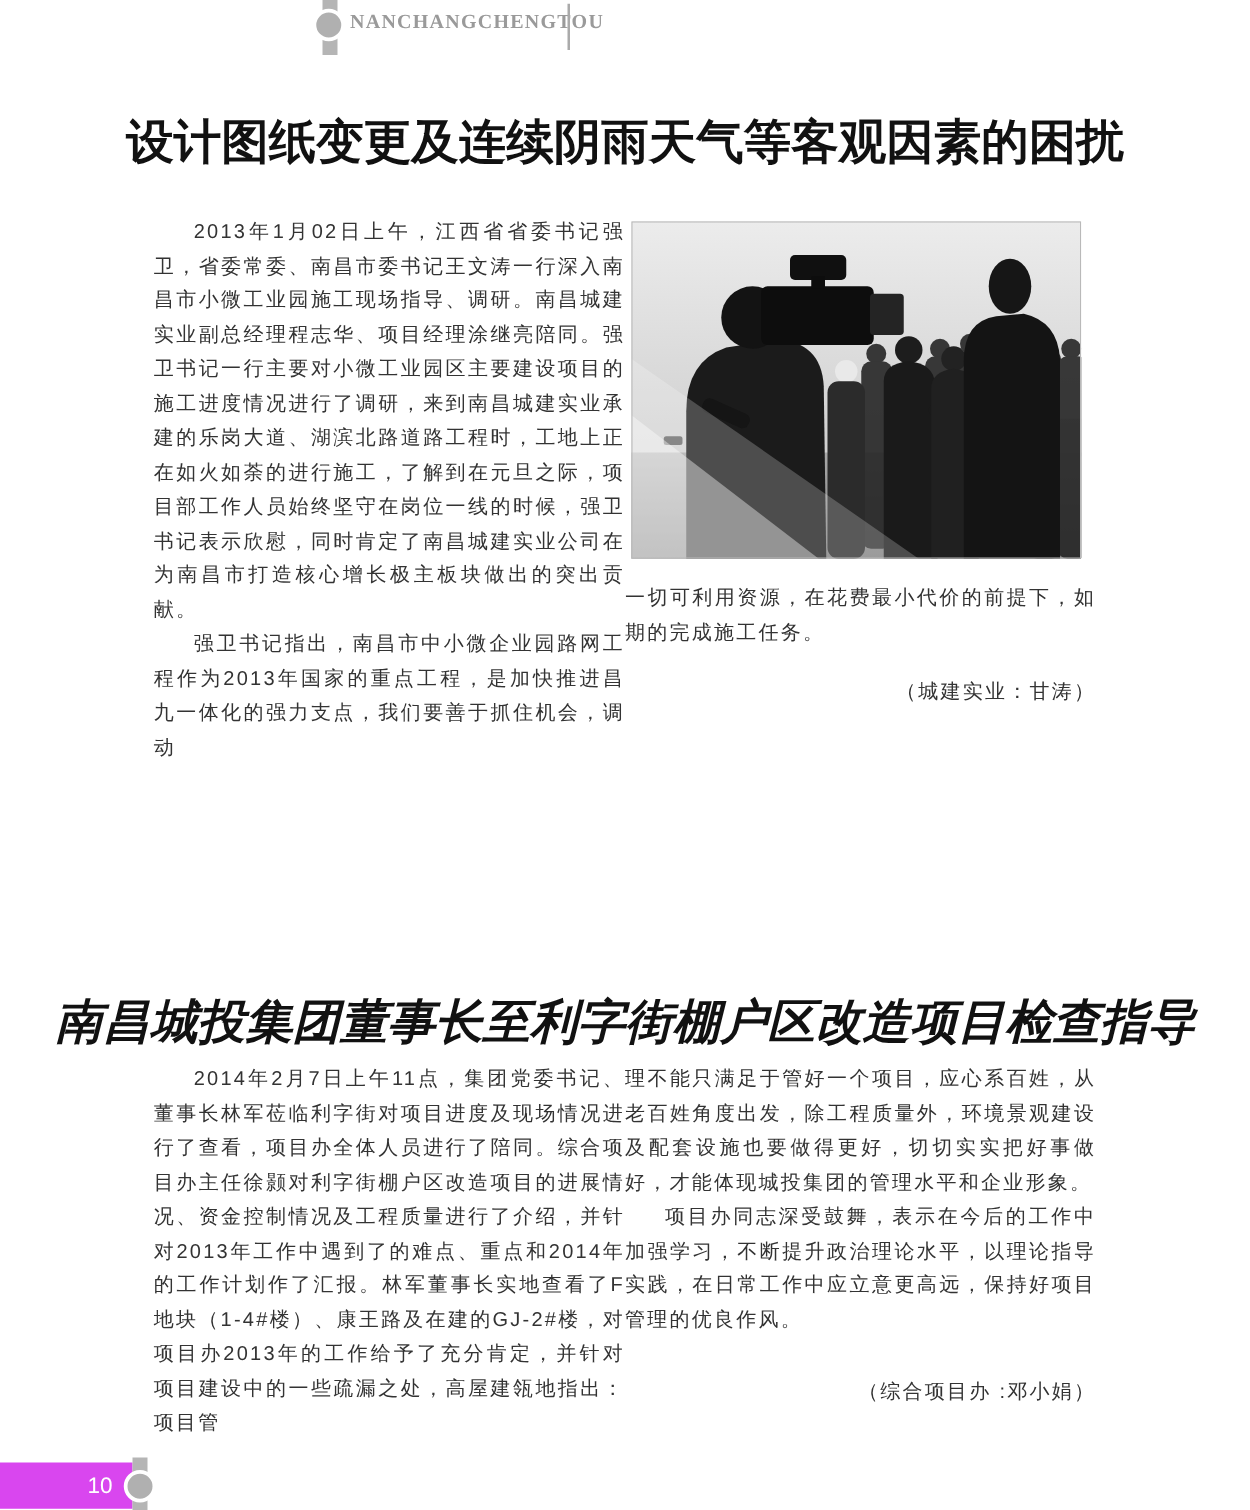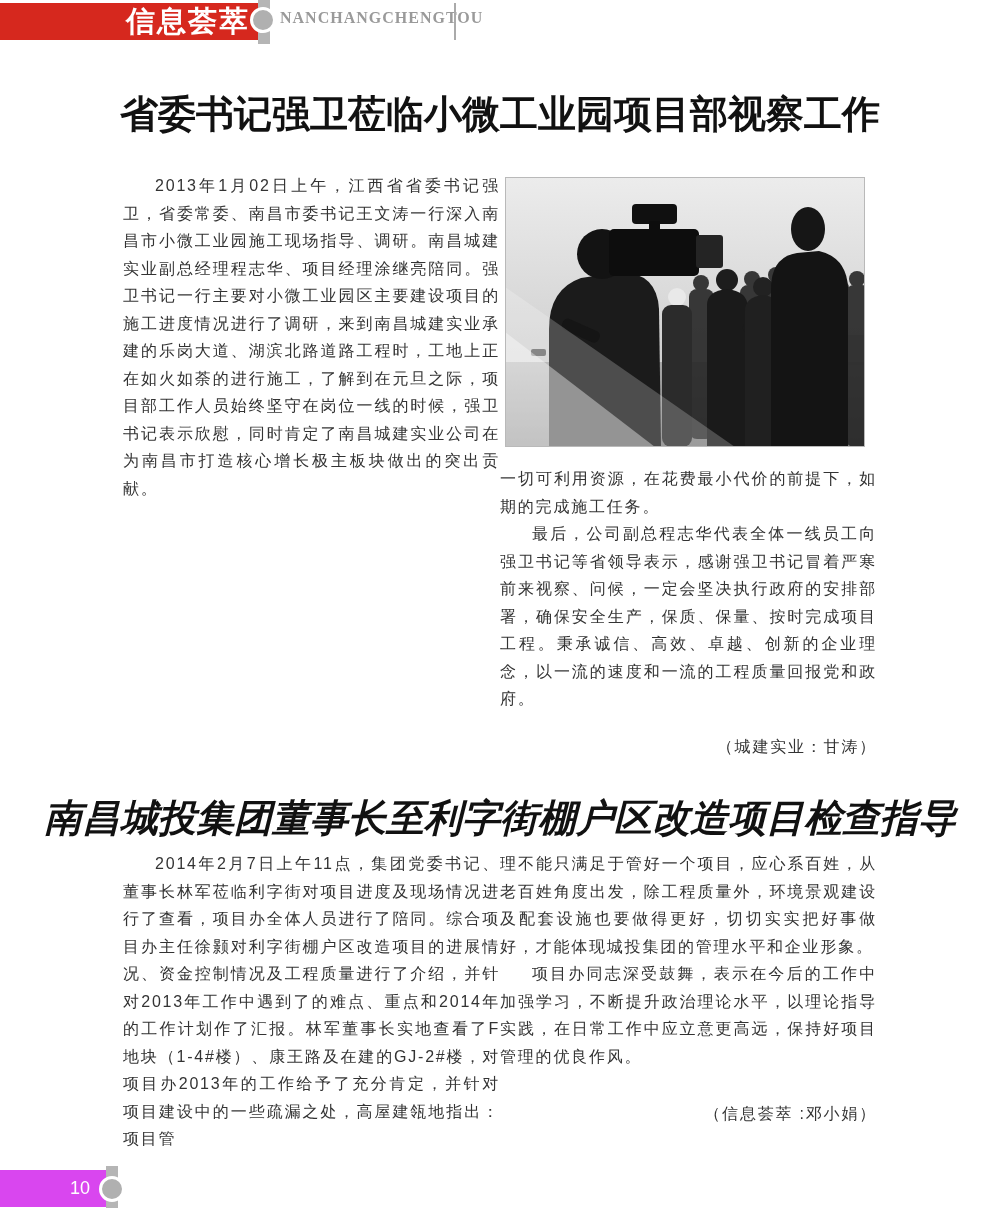--- a/index.html
+++ b/index.html
@@ -40,31 +40,31 @@
               box-sizing:border-box;}
   .ftr-graybar{position:absolute;left:106px;top:1166px;width:12px;height:42px;background:#b5b5b5;}
   .ftr-circle{position:absolute;left:99px;top:1176px;width:20px;height:20px;border-radius:50%;
               background:#b0b0b0;border:3px solid #fff;}
 </style>
 </head>
 <body>
 
 <div class="page">
 
-  <div class="hdr-badge">信息荟萃</div>
   <div class="hdr-graybar"></div>
   <div class="hdr-circle"></div>
   <span class="hdr-brand">NANCHANGCHENGTOU</span>
   <div class="hdr-vline"></div>
 
-  <h1 class="art-title" id="title1">省委书记强卫莅临小微工业园项目部视察工作</h1>
+  <h1 class="art-title" id="title1">设计图纸变更及连续阴雨天气等客观因素的困扰</h1>
 
   <div class="cols" id="art1-cols">
     <div class="col">
       <p class="cn indent">2013年1月02日上午，江西省省委书记强卫，省委常委、南昌市委书记王文涛一行深入南昌市小微工业园施工现场指导、调研。南昌城建实业副总经理程志华、项目经理涂继亮陪同。强卫书记一行主要对小微工业园区主要建设项目的施工进度情况进行了调研，来到南昌城建实业承建的乐岗大道、湖滨北路道路工程时，工地上正在如火如荼的进行施工，了解到在元旦之际，项目部工作人员始终坚守在岗位一线的时候，强卫书记表示欣慰，同时肯定了南昌城建实业公司在为南昌市打造核心增长极主板块做出的突出贡献。</p>
+      <p class="cn indent">强卫书记指出，南昌市中小微企业园路网工程作为2013年国家的重点工程，是加快推进昌九一体化的强力支点，我们要善于抓住机会，调动</p>
     </div>
     <div class="col">
       <svg class="photo" viewBox="0 0 360 270" xmlns="http://www.w3.org/2000/svg">
         <defs>
           <linearGradient id="sky" x1="0" y1="0" x2="0" y2="1">
             <stop offset="0" stop-color="#ececec"></stop>
               <stop offset="0.7" stop-color="#cfcfcf"></stop>
               <stop offset="1" stop-color="#bdbdbd"></stop>
           </linearGradient>
           <linearGradient id="ground" x1="0" y1="0" x2="0" y2="1">
@@ -108,35 +108,34 @@
         <rect x="191" y="58" width="27" height="33" rx="3" fill="#242424"></rect>
         <rect x="127" y="27" width="45" height="20" rx="4" fill="#101010"></rect>
         <rect x="144" y="44" width="11" height="10" fill="#0d0d0d"></rect>
         <rect x="60" y="140" width="40" height="12" rx="5" fill="#151515" transform="rotate(24 60 140)"></rect>
 
         <polygon points="0,270 230,270 0,110" fill="#ffffff" opacity="0.22"></polygon>
         <polygon points="0,270 150,270 0,155" fill="#ffffff" opacity="0.4"></polygon>
         <rect x="0.5" y="0.5" width="359" height="269" fill="none" stroke="#b9b9b9" stroke-width="1"></rect>
       </svg>
       <p class="cn">一切可利用资源，在花费最小代价的前提下，如期的完成施工任务。</p>
-      <p class="cn indent">最后，公司副总程志华代表全体一线员工向强卫书记等省领导表示，感谢强卫书记冒着严寒前来视察、问候，一定会坚决执行政府的安排部署，确保安全生产，保质、保量、按时完成项目工程。秉承诚信、高效、卓越、创新的企业理念，以一流的速度和一流的工程质量回报党和政府。</p>
       <p class="byline" id="byline1">（城建实业：甘涛）</p>
     </div>
   </div>
 
   <h1 class="art-title" id="title2">南昌城投集团董事长至利字街棚户区改造项目检查指导</h1>
 
   <div class="cols" id="art2-cols">
     <div class="col">
       <p class="cn indent">2014年2月7日上午11点，集团党委书记、董事长林军莅临利字街对项目进度及现场情况进行了查看，项目办全体人员进行了陪同。综合项目办主任徐颢对利字街棚户区改造项目的进展情况、资金控制情况及工程质量进行了介绍，并针对2013年工作中遇到了的难点、重点和2014年的工作计划作了汇报。林军董事长实地查看了F地块（1-4#楼）、康王路及在建的GJ-2#楼，对项目办2013年的工作给予了充分肯定，并针对项目建设中的一些疏漏之处，高屋建瓴地指出：项目管</p>
     </div>
     <div class="col">
       <p class="cn">理不能只满足于管好一个项目，应心系百姓，从老百姓角度出发，除工程质量外，环境景观建设及配套设施也要做得更好，切切实实把好事做好，才能体现城投集团的管理水平和企业形象。</p>
       <p class="cn indent">项目办同志深受鼓舞，表示在今后的工作中加强学习，不断提升政治理论水平，以理论指导实践，在日常工作中应立意更高远，保持好项目管理的优良作风。</p>
-      <p class="byline" id="byline2">（信息荟萃 :邓小娟）</p>
+      <p class="byline" id="byline2">（综合项目办 :邓小娟）</p>
     </div>
   </div>
 
   <div class="ftr-redbox">10</div>
   <div class="ftr-graybar"></div>
   <div class="ftr-circle"></div>
 
 </div>
 
 </body></html>

